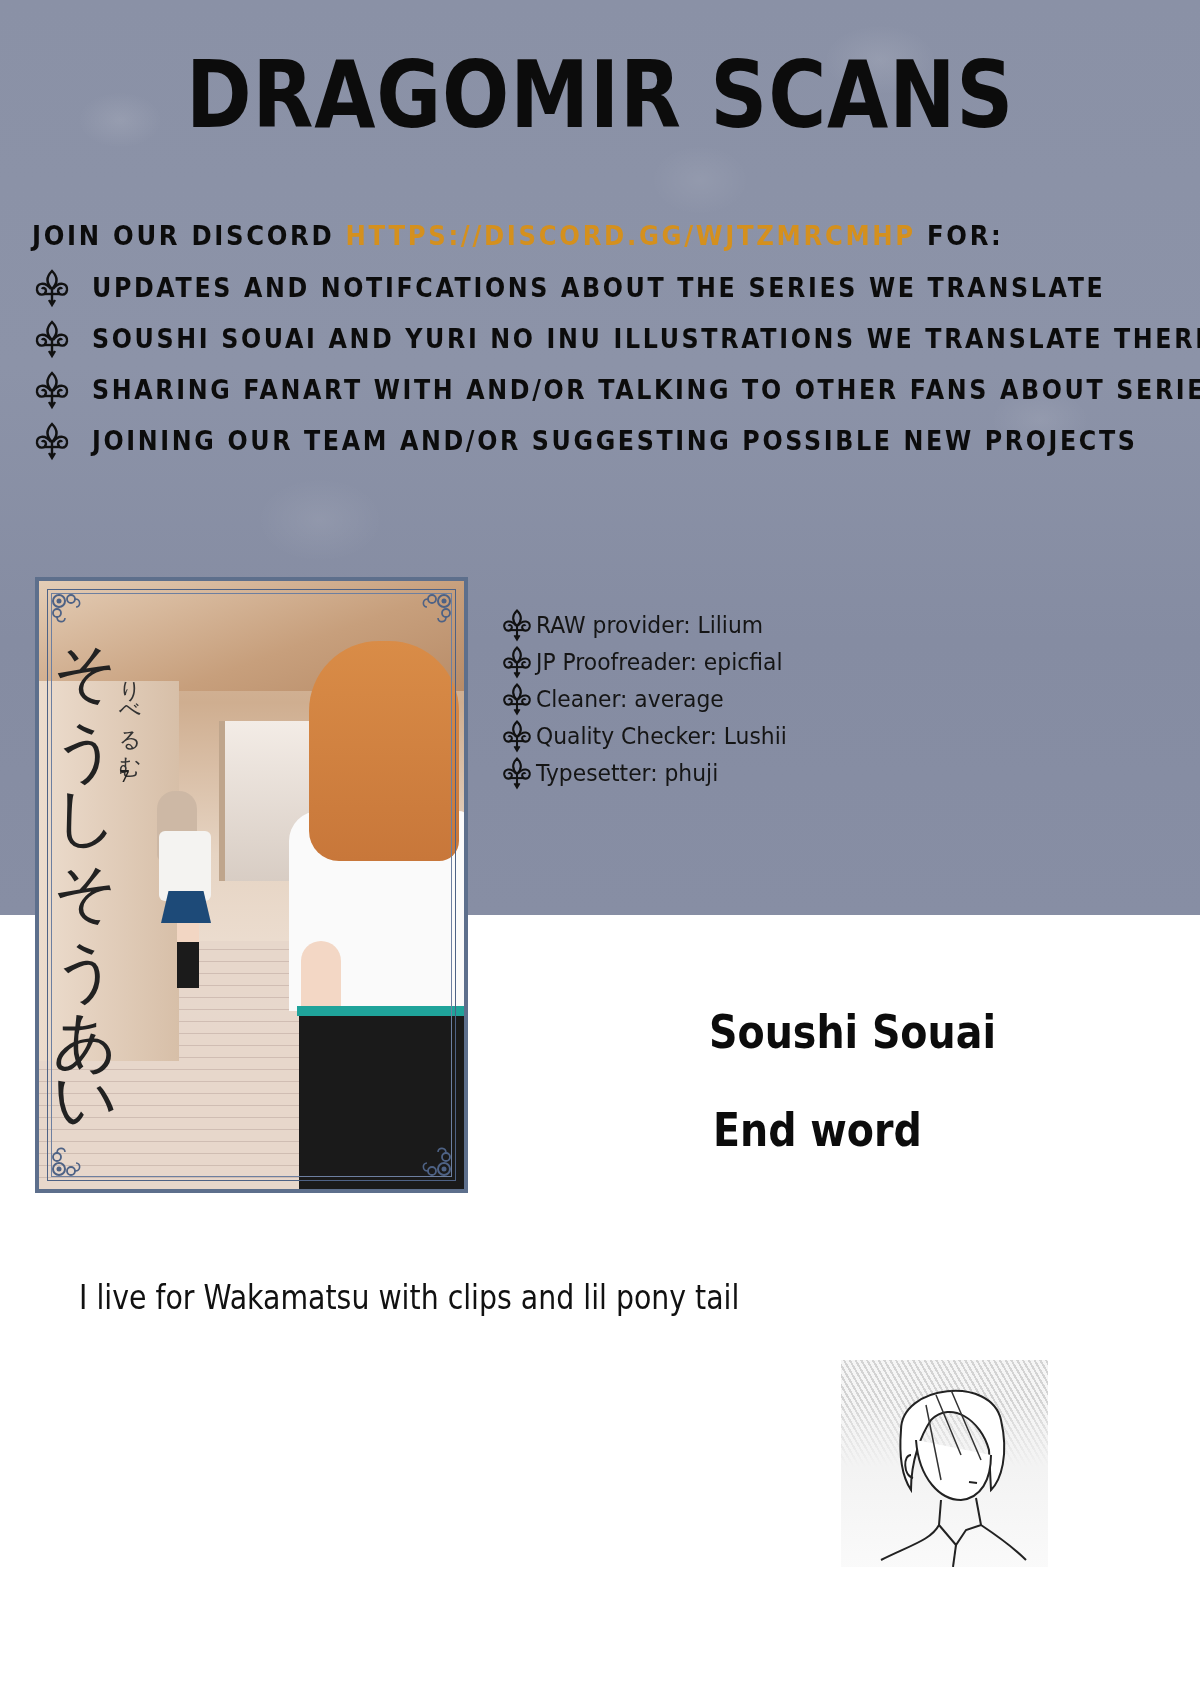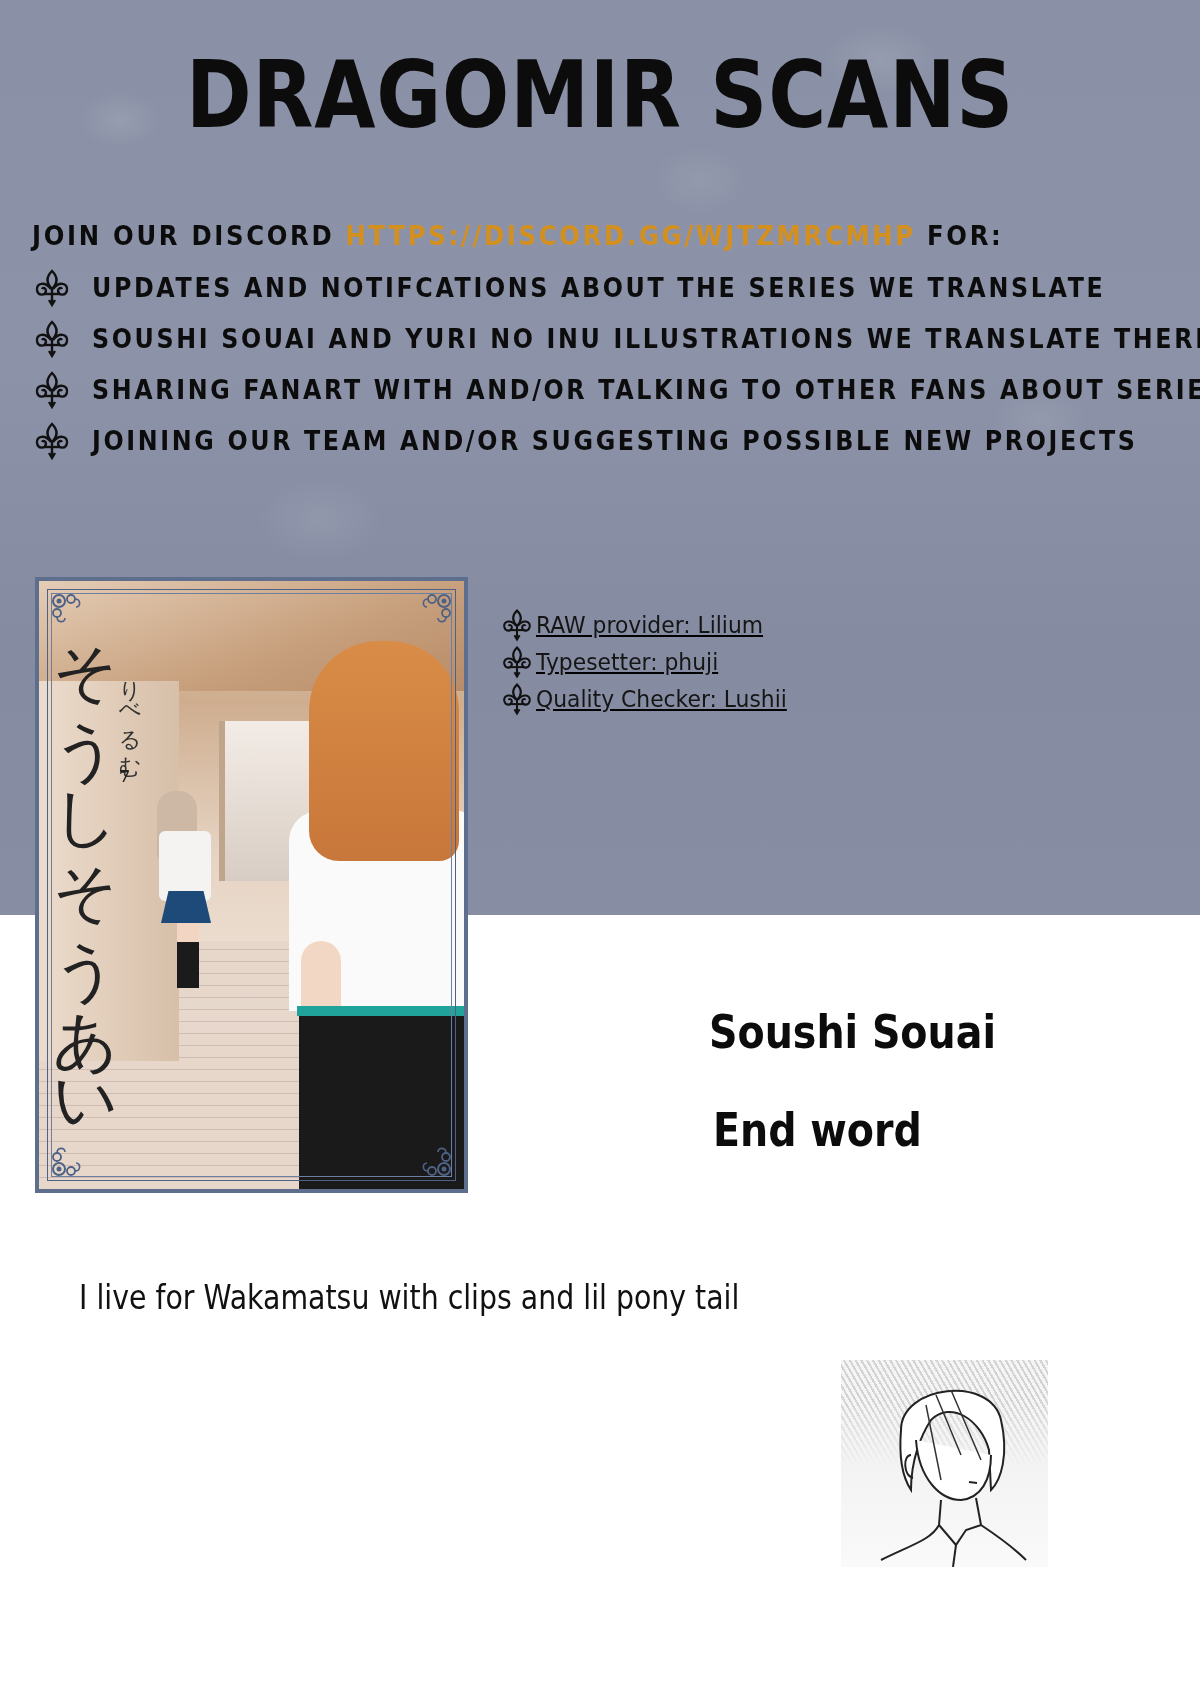--- a/index.html
+++ b/index.html
@@ -33,21 +33,21 @@
   .boy-shirt{position:absolute;left:250px;top:230px;width:180px;height:200px;background:#fafafa;border-radius:30px 10px 0 0;}
   .boy-arm{position:absolute;left:262px;top:360px;width:40px;height:150px;background:#f3d7c5;border-radius:20px;}
   .boy-collar{position:absolute;left:258px;top:425px;width:172px;height:10px;background:#1fa39a;}
   .boy-pants{position:absolute;left:260px;top:435px;width:170px;height:180px;background:#1a1a1a;}
   .cover-title-jp{position:absolute;left:8px;top:20px;font-family:"DejaVu Serif",serif;font-size:64px;line-height:78px;color:#222;writing-mode:vertical-rl;}
   .cover-author-jp{position:absolute;left:76px;top:84px;font-family:"DejaVu Serif",serif;font-size:22px;line-height:30px;color:#333;writing-mode:vertical-rl;}
   .cover-vol{position:absolute;left:80px;top:186px;font-family:"DejaVu Serif",serif;font-weight:bold;font-size:16px;color:#222;}
   .cover-frame{position:absolute;left:8px;top:8px;right:8px;bottom:8px;border:1.5px solid #4e6285;pointer-events:none;}
   .cover-frame2{position:absolute;left:12px;top:12px;right:12px;bottom:12px;border:1px solid #6d7fa0;pointer-events:none;}
   .orn{position:absolute;width:34px;height:34px;}
-  .credits{position:absolute;left:500px;top:606px;text-decoration:underline;}
+  .credits{position:absolute;left:500px;top:606px;}
   .credit{display:flex;align-items:center;height:37.2px;white-space:nowrap;}
   .credit .fleur{width:34px;height:34px;}
   .credit-text{margin-left:2px;font-family:"DejaVu Sans",sans-serif;font-size:23px;color:#151515;transform:scaleX(0.95);transform-origin:left;}
   .series-title{position:absolute;left:709px;top:1005px;font-family:"DejaVu Sans",sans-serif;font-weight:bold;font-size:46px;color:#0c0c0c;transform:scaleX(0.86);transform-origin:left;white-space:nowrap;}
   .endword{position:absolute;left:713px;top:1103px;font-family:"DejaVu Sans",sans-serif;font-weight:bold;font-size:46px;color:#0c0c0c;transform:scaleX(0.86);transform-origin:left;white-space:nowrap;}
   .note{position:absolute;left:79px;top:1278px;font-family:"DejaVu Sans",sans-serif;font-size:33px;color:#111;transform:scaleX(0.86);transform-origin:left;white-space:nowrap;}
   .thumb{position:absolute;left:841px;top:1360px;width:207px;height:207px;overflow:hidden;
     background:repeating-linear-gradient(60deg,#d3d3d3 0 2px,#f5f5f5 2px 5px);}
   .thumb-fade{position:absolute;left:0;top:40px;width:100%;height:170px;background:linear-gradient(180deg,rgba(255,255,255,0) 0%,#f3f3f3 40%,#fafafa 100%);}
 </style>
@@ -149,27 +149,39 @@
   <div class="credit">
     <svg class="fleur">
         <use href="#fleur"></use>
       </svg>
     <span class="credit-text">RAW provider: Lilium</span>
   </div>
   <div class="credit">
     <svg class="fleur">
         <use href="#fleur"></use>
       </svg>
+    <span class="credit-text">JP Proofreader: epicfial</span>
+  </div>
+  <div class="credit">
+    <svg class="fleur">
+        <use href="#fleur"></use>
+      </svg>
+    <span class="credit-text">Cleaner: average</span>
+  </div>
+  <div class="credit">
+    <svg class="fleur">
+        <use href="#fleur"></use>
+      </svg>
+    <span class="credit-text">Quality Checker: Lushii</span>
+  </div>
+  <div class="credit">
+    <svg class="fleur">
+        <use href="#fleur"></use>
+      </svg>
     <span class="credit-text">Typesetter: phuji</span>
-  </div>
-  <div class="credit">
-    <svg class="fleur">
-        <use href="#fleur"></use>
-      </svg>
-    <span class="credit-text">Quality Checker: Lushii</span>
   </div>
 </div>
 
 <div class="series-title">Soushi Souai</div>
 <div class="endword">End word</div>
 
 <div class="note">I live for Wakamatsu with clips and lil pony tail</div>
 
 <div class="thumb">
   <div class="thumb-fade"></div>

